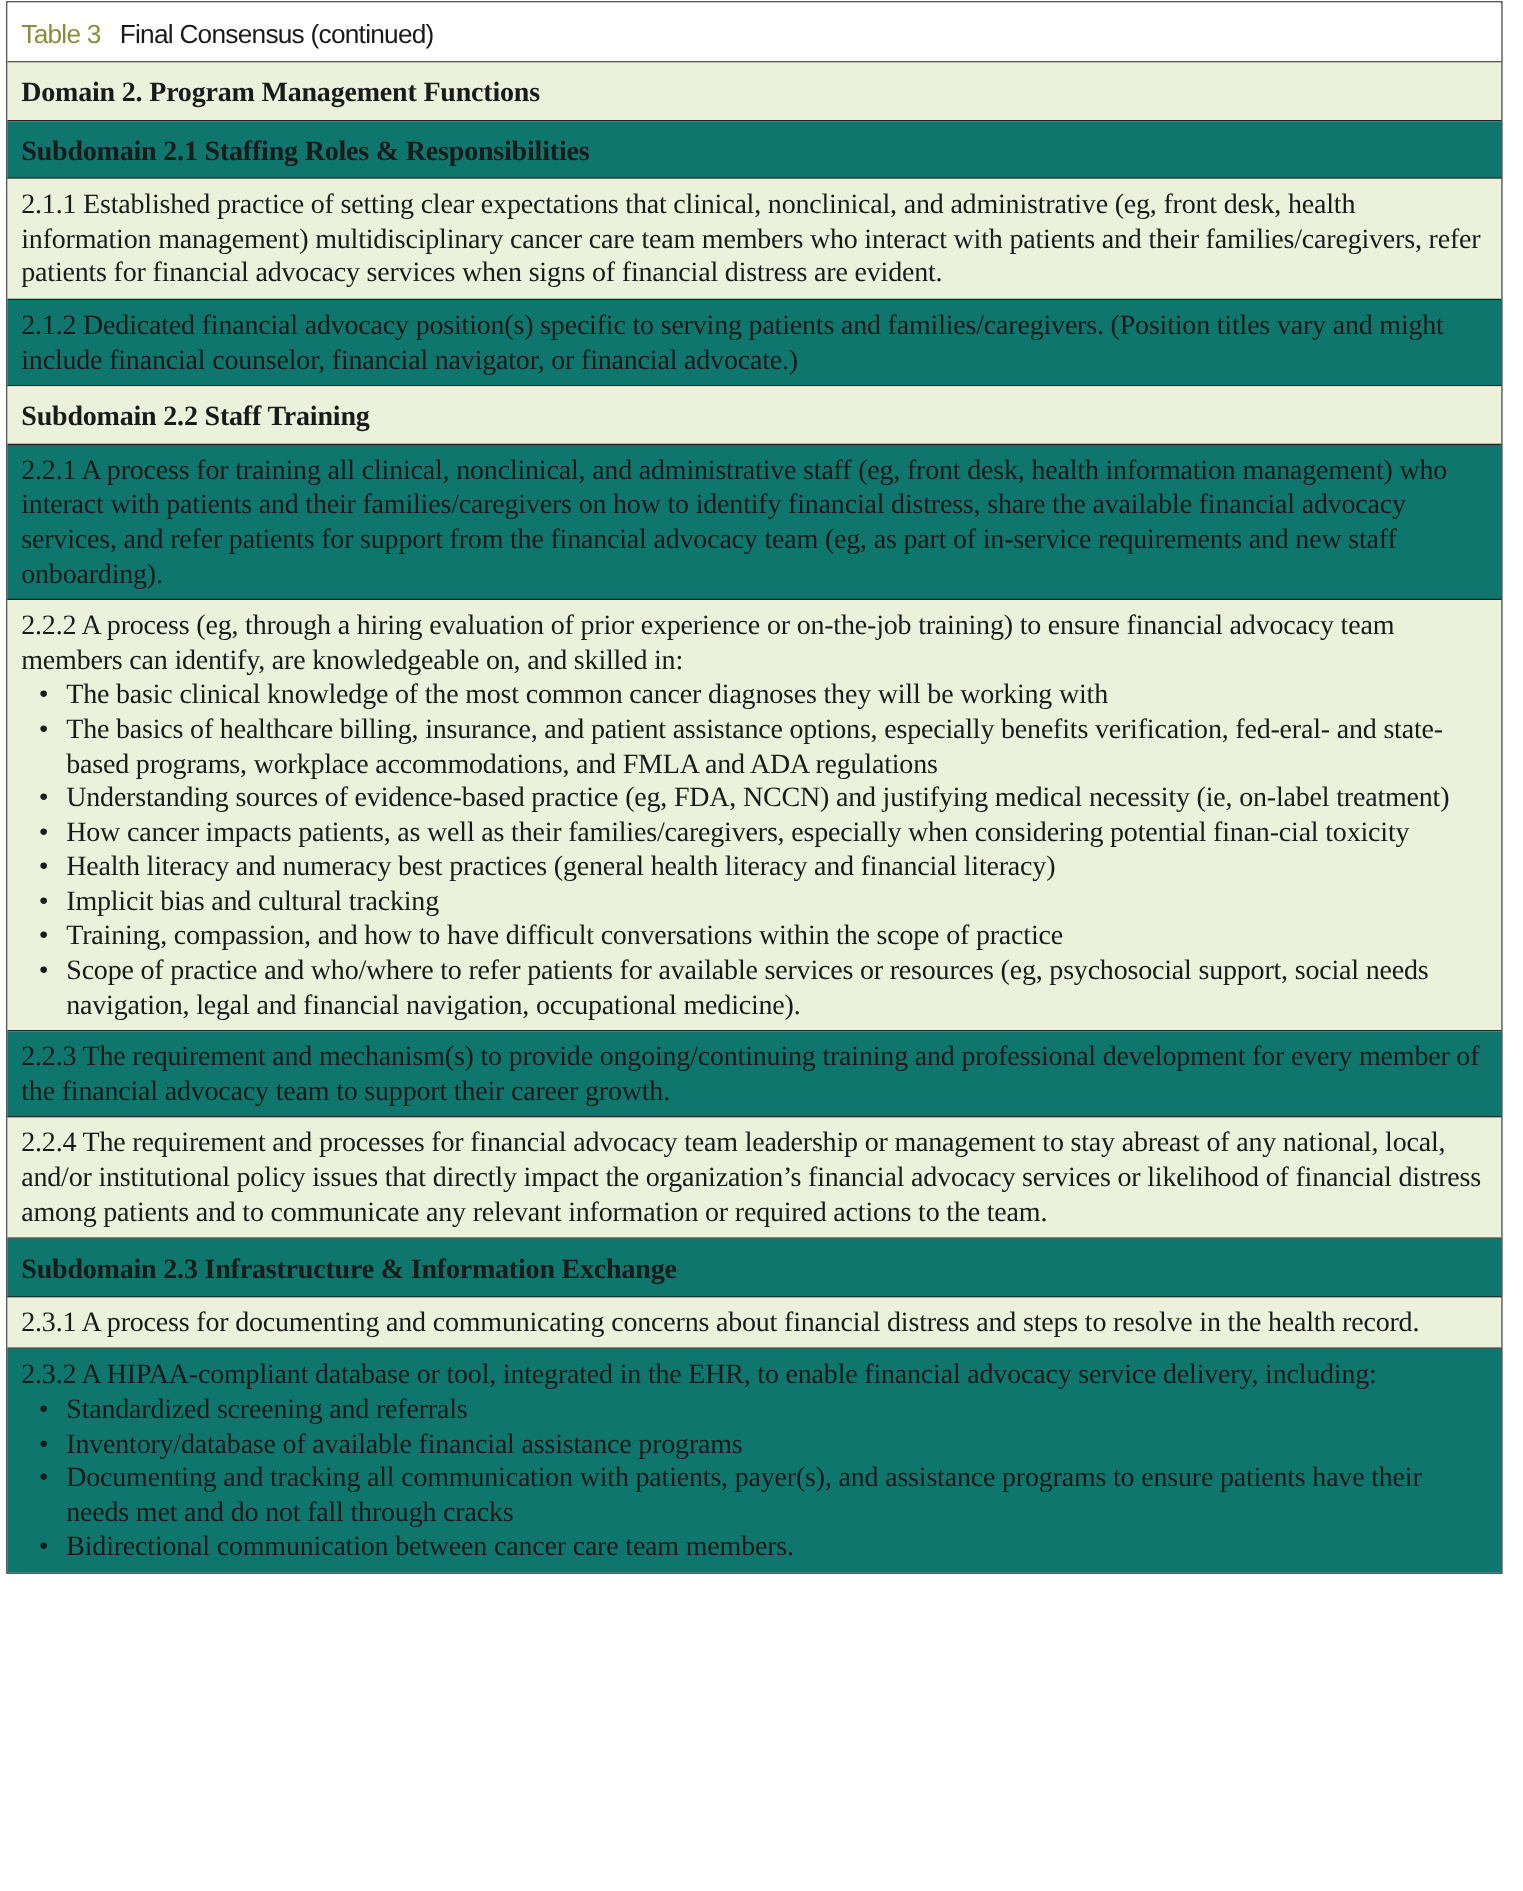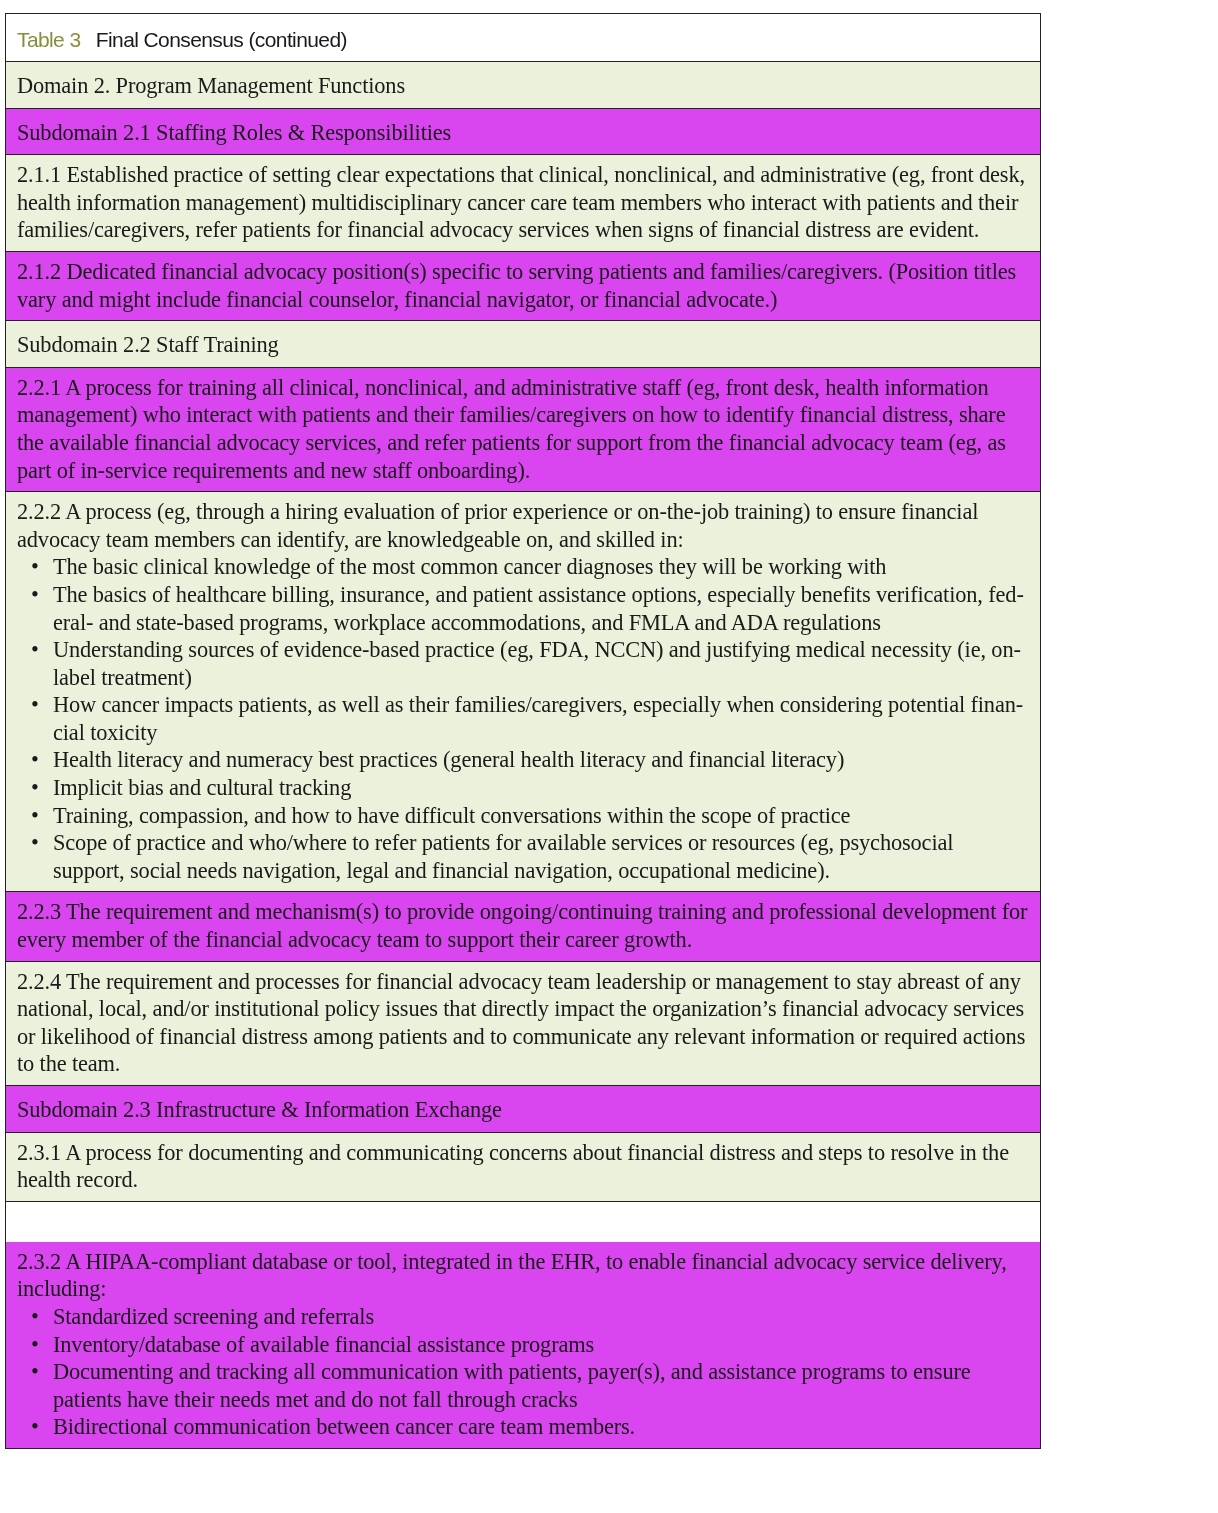--- a/index.html
+++ b/index.html
@@ -1,36 +1,36 @@
 <!DOCTYPE html>
 <html><head>
 <meta charset="utf-8">
 <style>
   html, body { margin: 0; padding: 0; background: #ffffff; }
   body { width: 1218px; height: 1513px; position: relative; overflow: hidden; }
   .table {
-    position: absolute; left: 5px; top: 13px; width: 1036px;
+    position: absolute; left: 5px; top: 1px; width: 1197px;
     border: 1.5px solid #222; box-sizing: border-box;
     font-family: "Liberation Serif", "DejaVu Serif", serif;
     color: #1a1a1a;
   }
   .row {
     border-bottom: 1.5px solid #222;
     padding: 6px 11px 7px 11px;
     font-size: 22.4px; line-height: 27.6px;
     letter-spacing: -0.15px;
   }
-  .row:last-child { border-bottom: none; margin-top: 40px; }
+  .row:last-child { border-bottom: none; }
   .green { background: #ebf1da; }
-  .blue { background: #d946ef; }
+  .blue { background: #0f766e; }
   .white { background: #ffffff; }
   .title-row { padding: 13px 11px 8px 11px; font-family: "Liberation Sans", "DejaVu Sans", sans-serif; font-size: 21px; line-height: 26px; letter-spacing: -0.6px; }
   .title-label { color: #8a8d3c; margin-right: 10px; }
   .title-text { color: #1a1a1a; }
-  .heading { font-weight: normal; padding-top: 10px; padding-bottom: 8px; }
+  .heading { font-weight: bold; padding-top: 10px; padding-bottom: 8px; }
   ul.bullets { list-style: none; margin: 0; padding: 0 0 0 14px; }
   ul.bullets li { position: relative; padding-left: 22px; }
   ul.bullets li::before { content: "\2022"; position: absolute; left: 0; top: 0; }
 </style>
 </head>
 <body>
 
 <div class="table">
   <div class="row white title-row">
     <span class="title-label">Table 3</span>

